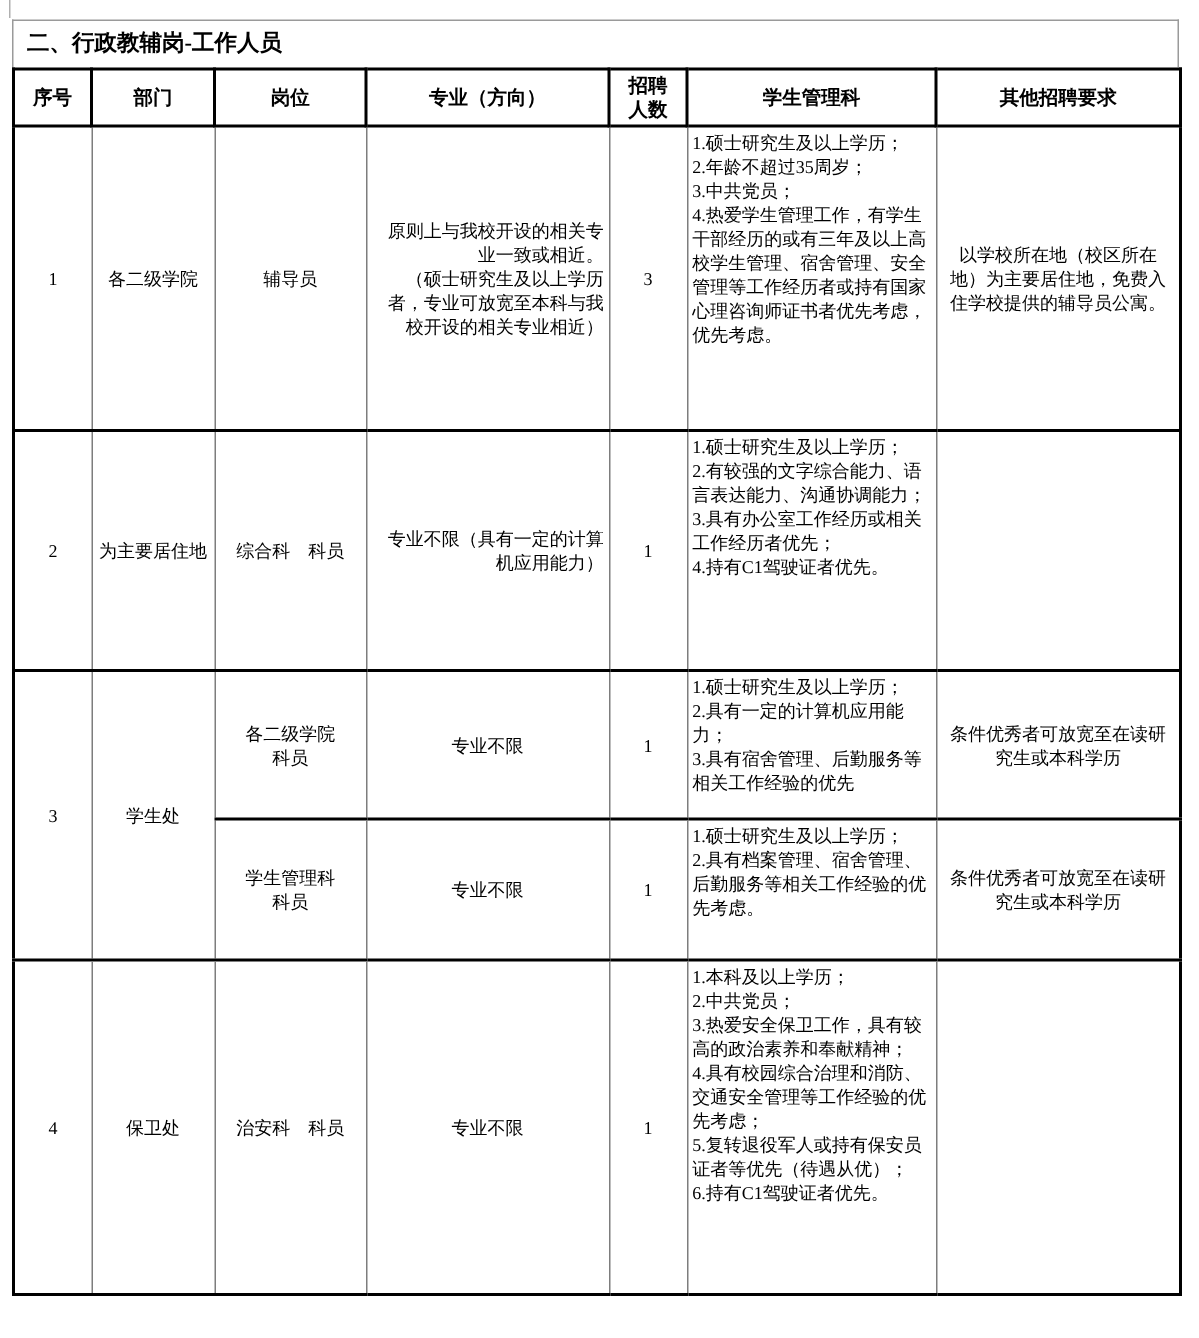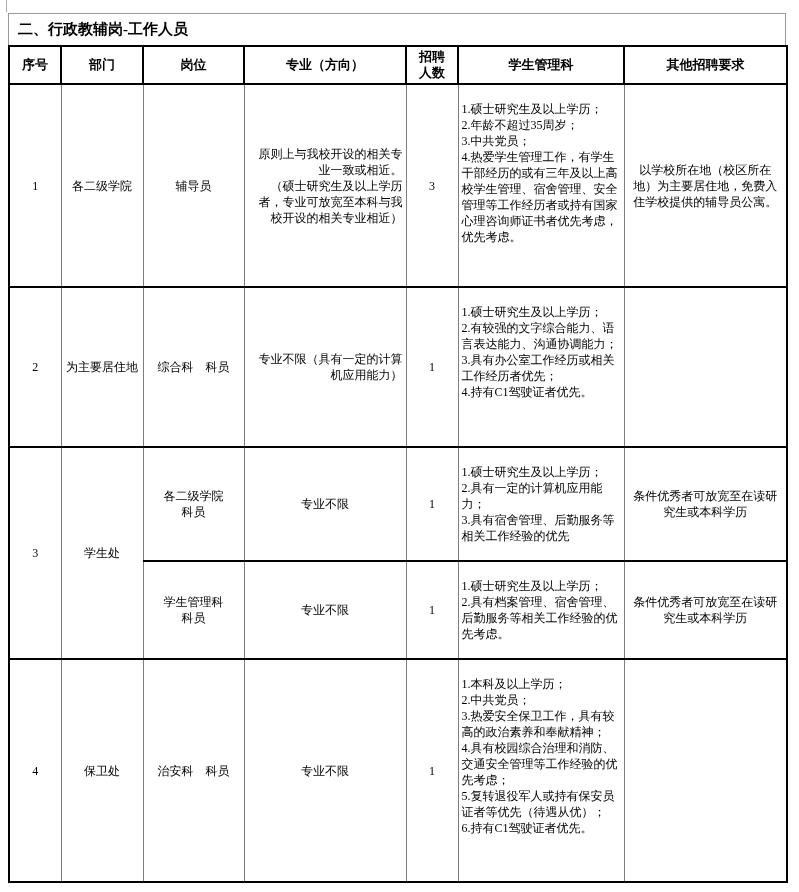--- a/index.html
+++ b/index.html
@@ -63,21 +63,21 @@
     line-height: 16px;
     overflow: hidden;
   }
   table.recruit td {
     border-left: 1px solid #7d7d7d;
     border-right: 1px solid #7d7d7d;
     border-top: 2px solid #000000;
     border-bottom: 2px solid #000000;
     font-size: 12px;
     line-height: 16px;
-    padding: 16px 3px;
+    padding: 2px 3px;
     overflow: hidden;
     box-sizing: border-box;
     background: #ffffff;
   }
   td.center {
     text-align: center;
     vertical-align: middle;
     white-space: pre-line;
   }
   td.major-left {

